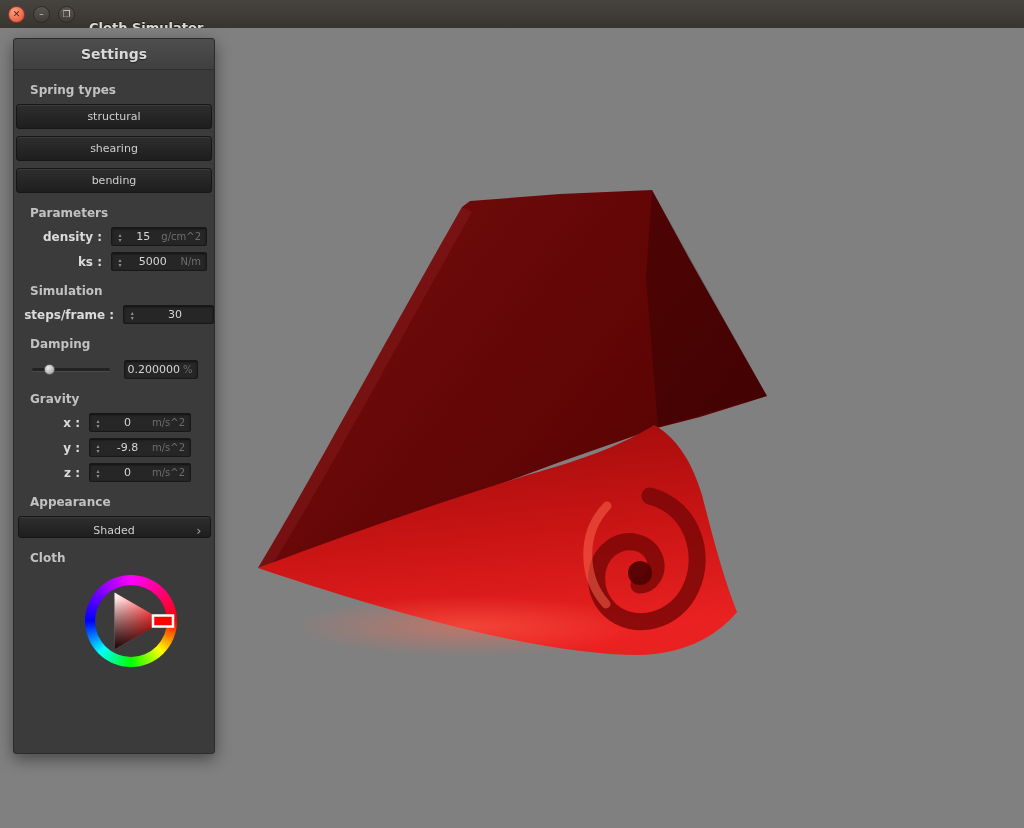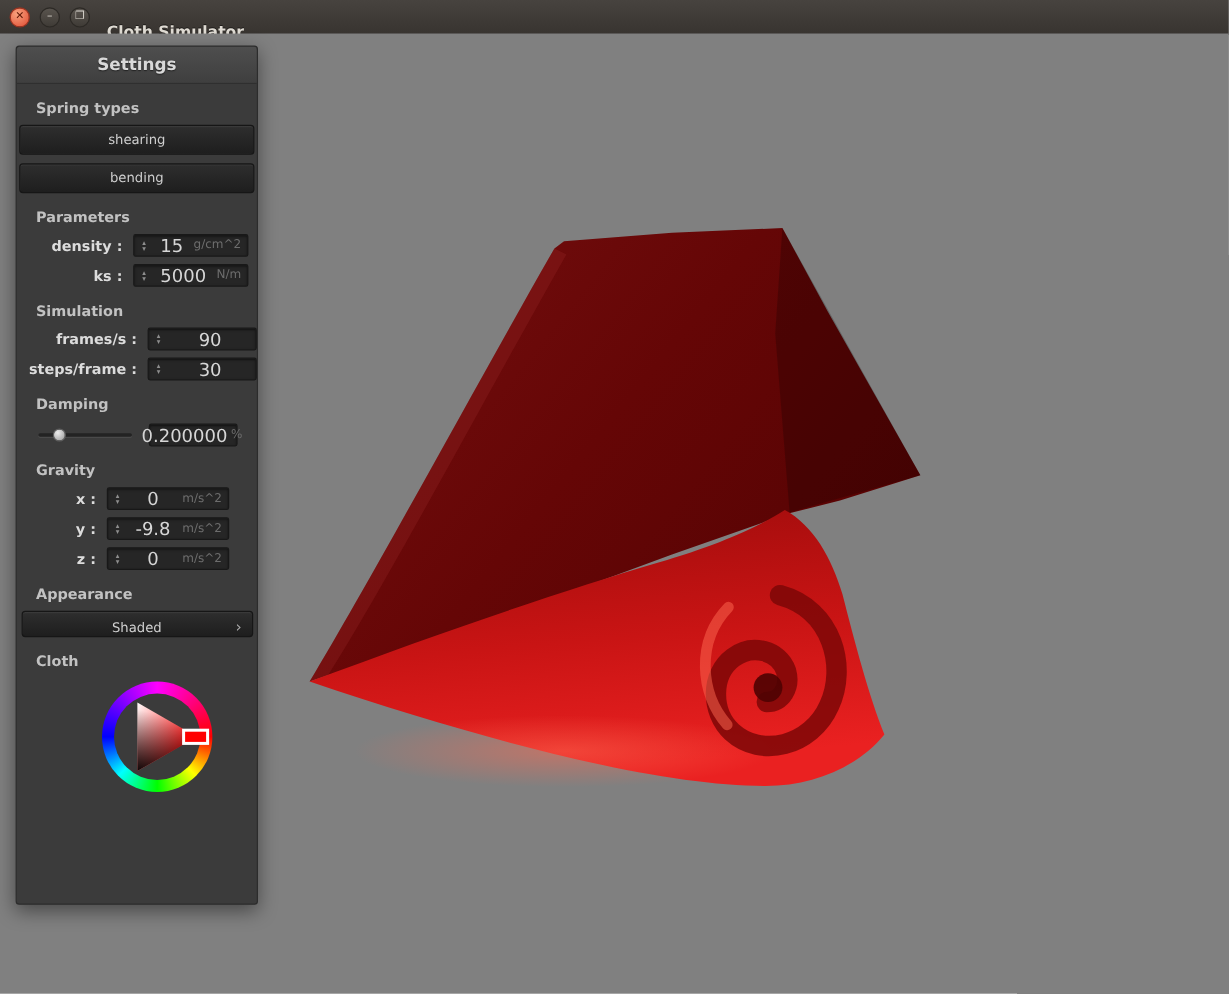--- a/index.html
+++ b/index.html
@@ -42,21 +42,21 @@
   .row-label{font-weight:bold;font-size:12px;color:#dcdcdc;text-align:right;padding-right:9px;}
   .param-label{width:88px;}  .param-field{width:96px;}
   .sim-label{width:106px;}   .sim-field{width:96px;}
   .grav-label{width:66px;}   .grav-field{width:102px;}
 
   .spinbox{height:19px;background:#262626;border:1px solid #181818;border-radius:2px;
     display:flex;align-items:center;box-shadow:inset 0 1px 2px rgba(0,0,0,.55);
     box-sizing:border-box;}
   .spin-arrows{display:flex;flex-direction:column;align-items:center;justify-content:center;
     width:10px;padding-left:3px;color:#8e8e8e;font-size:6px;line-height:5px;}
-  .spin-val{flex:1;text-align:center;font-size:15px;color:#d6d6d6;}
+  .spin-val{flex:1;text-align:center;font-size:11px;color:#d6d6d6;}
   .spin-unit{font-size:10px;color:#6d6d6d;padding-right:5px;}
 
   .damping-row{display:flex;align-items:center;margin:9px 16px 0 18px;}
   .slider{position:relative;width:96px;height:19px;margin-right:14px;}
   .slider-track{position:absolute;top:8px;left:0;right:0;height:3px;background:#232323;
     border-radius:2px;box-shadow:0 1px 0 rgba(255,255,255,.08);}
   .slider-handle{position:absolute;top:4px;left:22%;width:11px;height:11px;border-radius:50%;
     margin-left:-5px;background:radial-gradient(circle at 35% 30%,#ececec,#979797);
     border:1px solid #5f5f5f;box-sizing:border-box;}
   .value-box{width:74px;justify-content:center;}
@@ -126,20 +126,21 @@
       <path d="M607 478 C580 506 583 550 606 576" stroke="#ff6a52" stroke-width="9" fill="none" opacity="0.5" stroke-linecap="round"></path>
     </svg>
   </div>
 
   <div class="panel">
     <div class="panel-header">
       <span>Settings</span>
     </div>
 
     <div class="section-label">Spring types</div>
+    <div class="push-btn">structural</div>
     <div class="push-btn">shearing</div>
     <div class="push-btn">bending</div>
 
     <div class="section-label">Parameters</div>
 
     <div class="row">
       <div class="row-label param-label">density :</div>
       <div class="spinbox param-field">
         <div class="spin-arrows">
           <span>▴</span>
@@ -157,30 +158,20 @@
           <span>▴</span>
             <span>▾</span>
         </div>
         <div class="spin-val">5000</div>
         <div class="spin-unit">N/m</div>
       </div>
     </div>
 
     <div class="section-label">Simulation</div>
 
-    <div class="row">
-      <div class="row-label sim-label">frames/s :</div>
-      <div class="spinbox sim-field">
-        <div class="spin-arrows">
-          <span>▴</span>
-            <span>▾</span>
-        </div>
-        <div class="spin-val">90</div>
-      </div>
-    </div>
 
     <div class="row">
       <div class="row-label sim-label">steps/frame :</div>
       <div class="spinbox sim-field">
         <div class="spin-arrows">
           <span>▴</span>
             <span>▾</span>
         </div>
         <div class="spin-val">30</div>
       </div>

